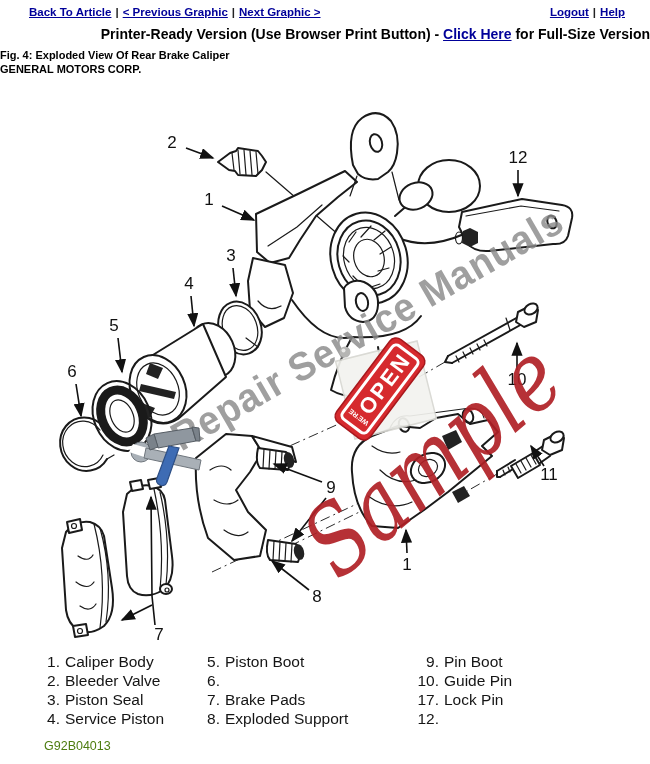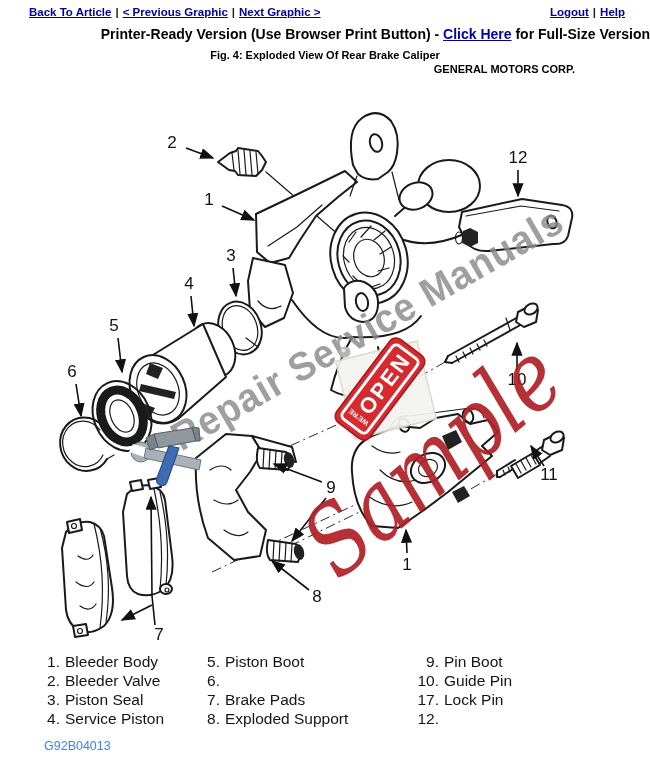--- a/index.html
+++ b/index.html
@@ -7,22 +7,22 @@
   .abs{position:absolute;}
   
   #nav-row{top:6px;left:1px;width:650px;height:16px;font-size:11.5px;font-weight:bold;}
   .navlinks{white-space:nowrap;}
   #nav-left{position:absolute;left:28px;top:0;}
   #nav-right{position:absolute;right:26px;top:0;text-align:center;}
   a.navlink{color:#000099;text-decoration:underline;cursor:pointer;}
   .pipe{color:#222;font-weight:bold;padding:0 4px;}
   #printer-line{top:26px;left:0;width:650px;text-align:right;font-size:14px;font-weight:600;color:#000;}
   #printer-line a{color:#000099;text-decoration:underline;cursor:pointer;}
-  #fig-caption{top:49px;left:0;width:650px;text-align:center;font-size:11px;font-weight:bold;color:#000;}
-  #company-line{top:63px;left:0;width:575px;text-align:right;font-size:11px;font-weight:bold;color:#000;}
+  #fig-caption{top:49px;left:0;width:650px;text-align:left;font-size:11px;font-weight:bold;color:#000;}
+  #company-line{top:63px;left:0;width:575px;text-align:left;font-size:11px;font-weight:bold;color:#000;}
   
   #diagram{top:0;left:0;}
   svg text{font-family:"Liberation Sans",sans-serif;}
   .callout{font-size:17px;fill:#111;}
   .ln{stroke:#1a1a1a;stroke-width:2;fill:none;stroke-linecap:round;stroke-linejoin:round;}
   .lnf{stroke:#1a1a1a;stroke-width:2;fill:#fff;stroke-linecap:round;stroke-linejoin:round;}
   .thin{stroke:#1a1a1a;stroke-width:1.2;fill:none;stroke-linecap:round;}
   .dark{fill:#222;stroke:none;}
   .dash{stroke:#2a2a2a;stroke-width:1;fill:none;stroke-dasharray:10 4 2 4;}
   .arrow{stroke:#111;stroke-width:1.6;fill:none;}
@@ -31,21 +31,21 @@
   .sign-txt{fill:#fff;font-weight:bold;}
   
   .legend-col{position:absolute;top:652px;font-size:15.5px;color:#151515;line-height:19px;white-space:nowrap;}
   #legend-col-1{left:44px;}
   #legend-col-2{left:204px;}
   #legend-col-3{left:415px;}
   .legend-item{display:flex;}
   .legend-num{display:inline-block;text-align:right;margin-right:5px;}
   #legend-col-1 .legend-num,#legend-col-2 .legend-num{width:16px;}
   #legend-col-3 .legend-num{width:24px;}
-  #figure-code{top:739px;left:44px;font-size:12.5px;color:#3b82f6;text-align:right;}
+  #figure-code{top:739px;left:44px;font-size:12.5px;color:#4d7c0f;text-align:right;}
 </style>
 </head>
 <body>
 
 <div class="abs" id="nav-row">
   <span class="navlinks" id="nav-left">
     <a class="navlink">Back To Article</a><span class="pipe">|</span><a class="navlink">&lt; Previous Graphic</a><span class="pipe">|</span><a class="navlink">Next Graphic &gt;</a>
   </span>
   <span class="navlinks" id="nav-right">
     <a class="navlink">Logout</a><span class="pipe">|</span><a class="navlink">Help</a>
@@ -256,21 +256,21 @@
       <text class="sign-txt" x="7" y="8" font-size="22" letter-spacing="2" text-anchor="middle">OPEN</text>
     </g>
   </g>
 
   <text class="wm-sample" x="434" y="492" text-anchor="middle" textLength="300" lengthAdjust="spacingAndGlyphs" transform="rotate(-40 434 462)">Sample</text>
 </svg>
 
 <div class="legend-col" id="legend-col-1">
   <div class="legend-item">
       <span class="legend-num">1.</span>
-      <span>Bleeder Body</span>
+      <span>Caliper Body</span>
     </div>
   <div class="legend-item">
       <span class="legend-num">2.</span>
       <span>Bleeder Valve</span>
     </div>
   <div class="legend-item">
       <span class="legend-num">3.</span>
       <span>Piston Seal</span>
     </div>
   <div class="legend-item">

